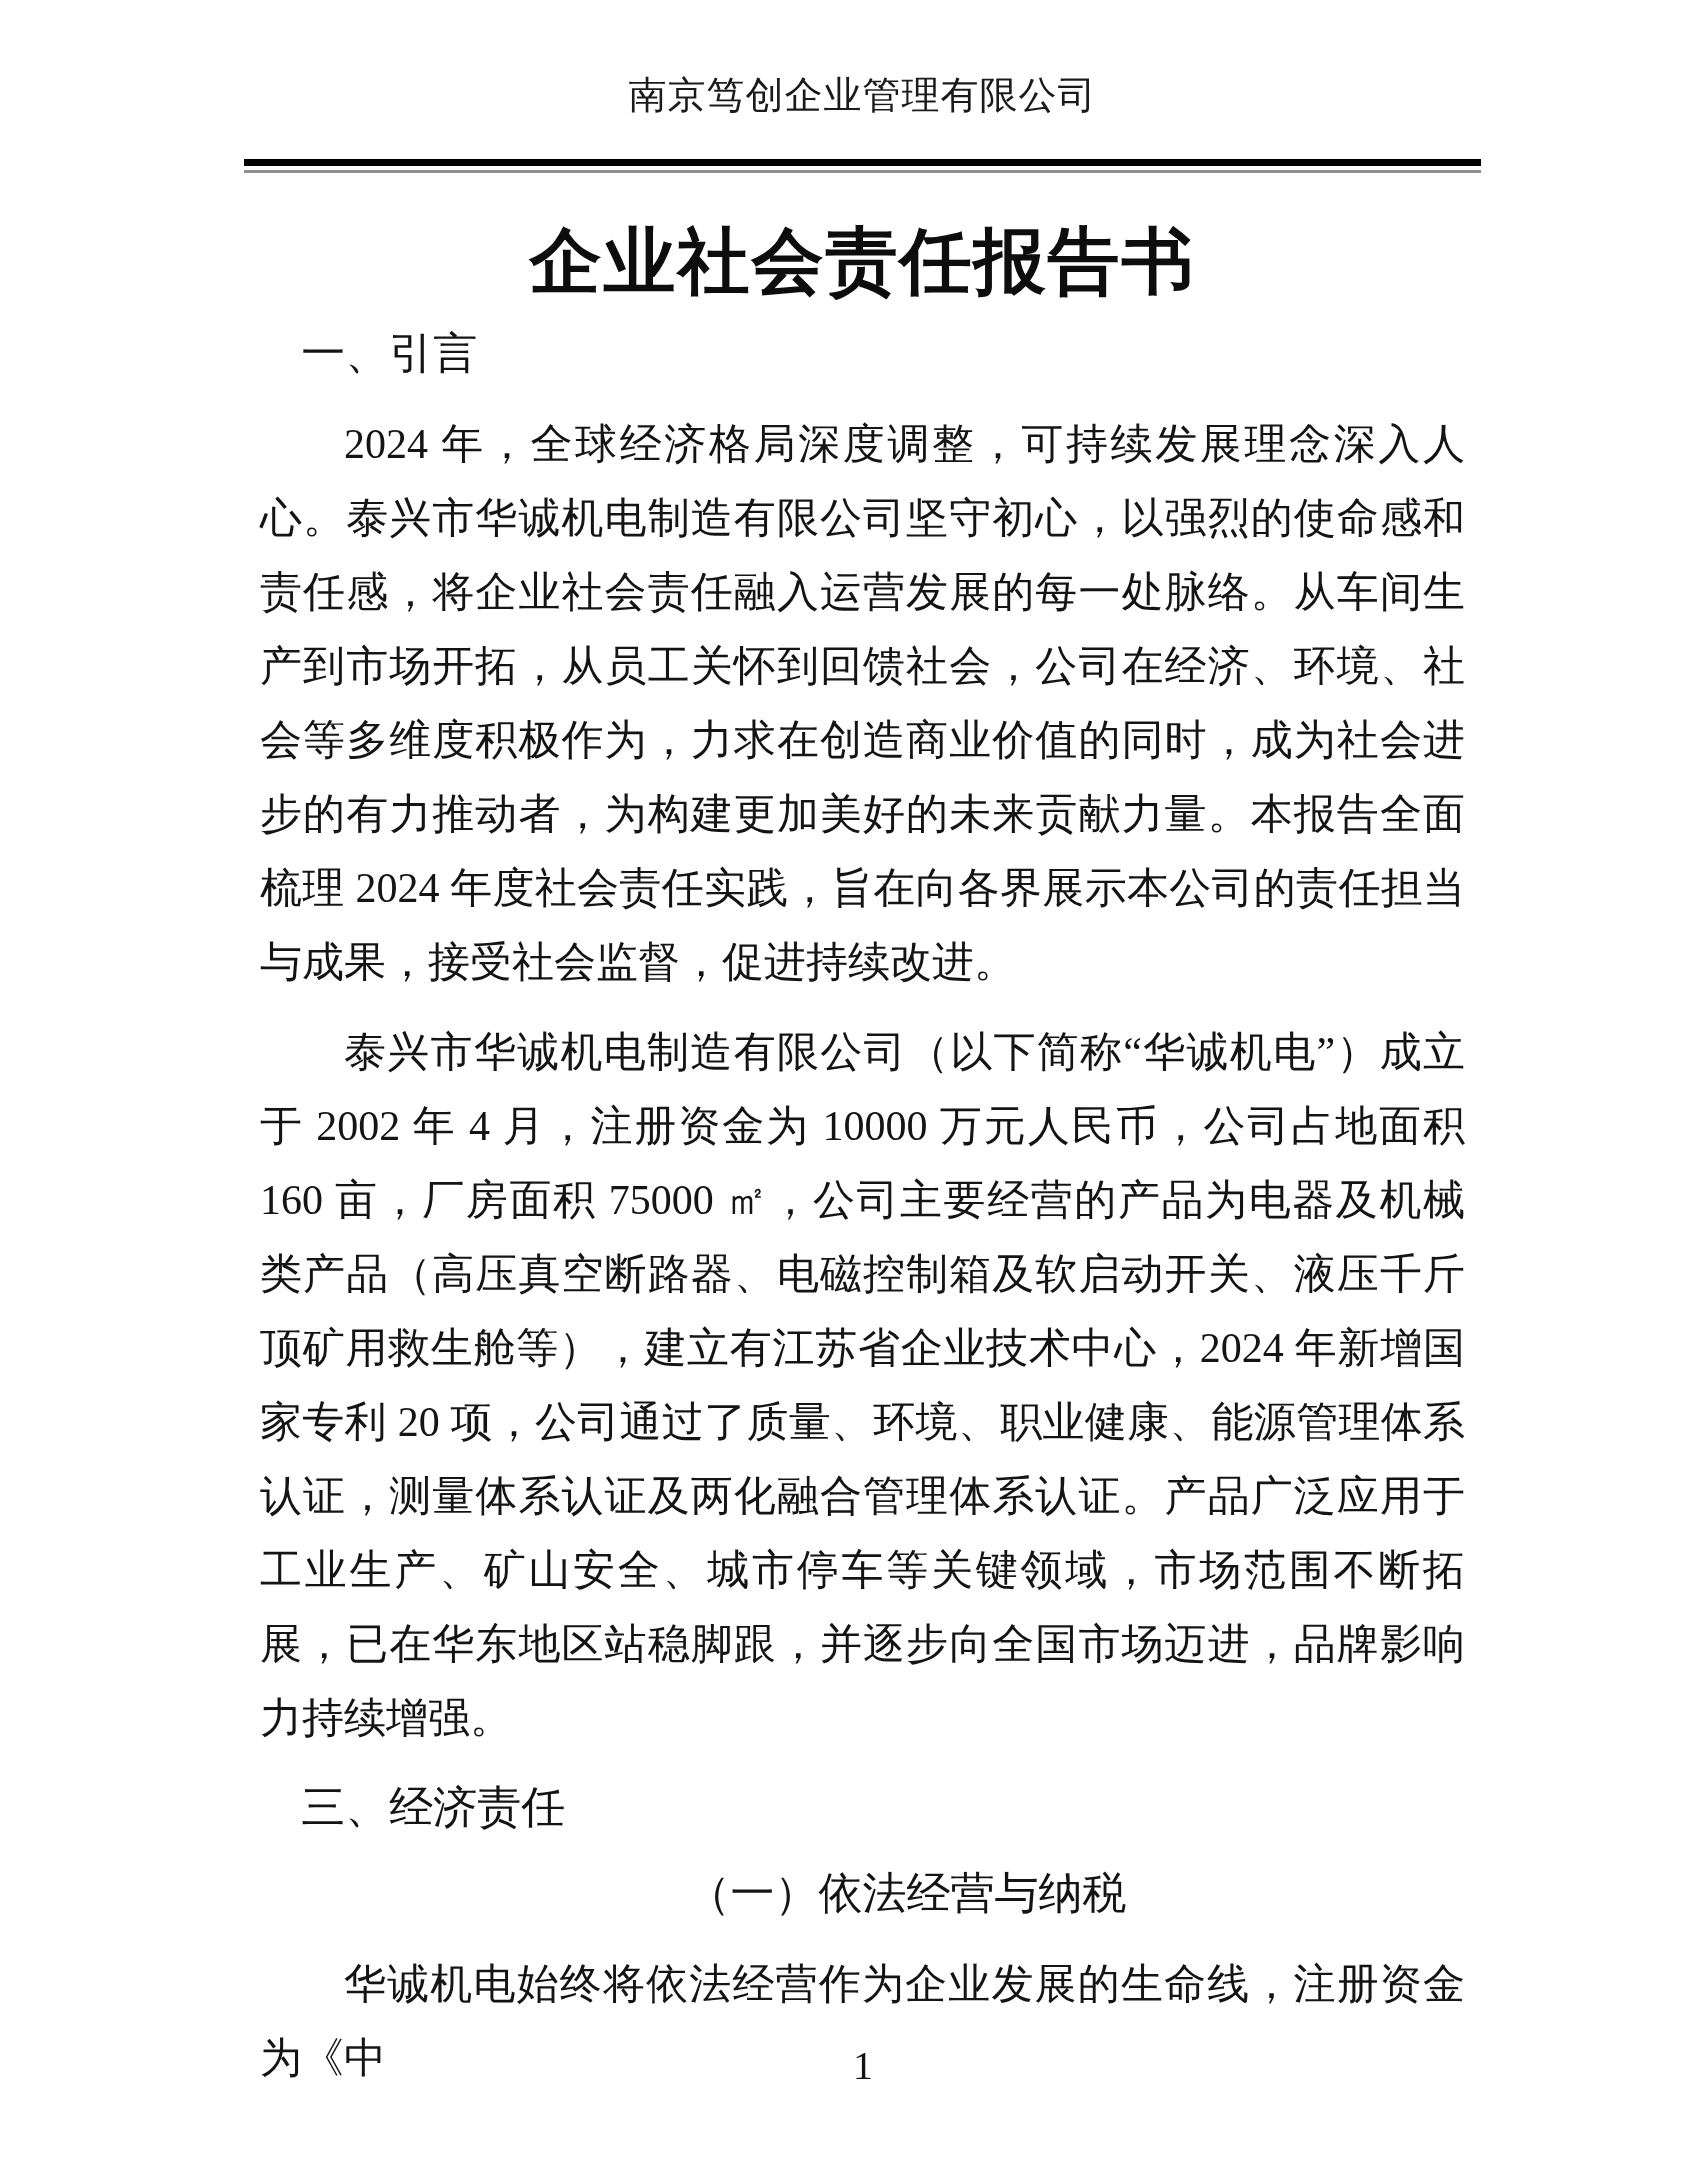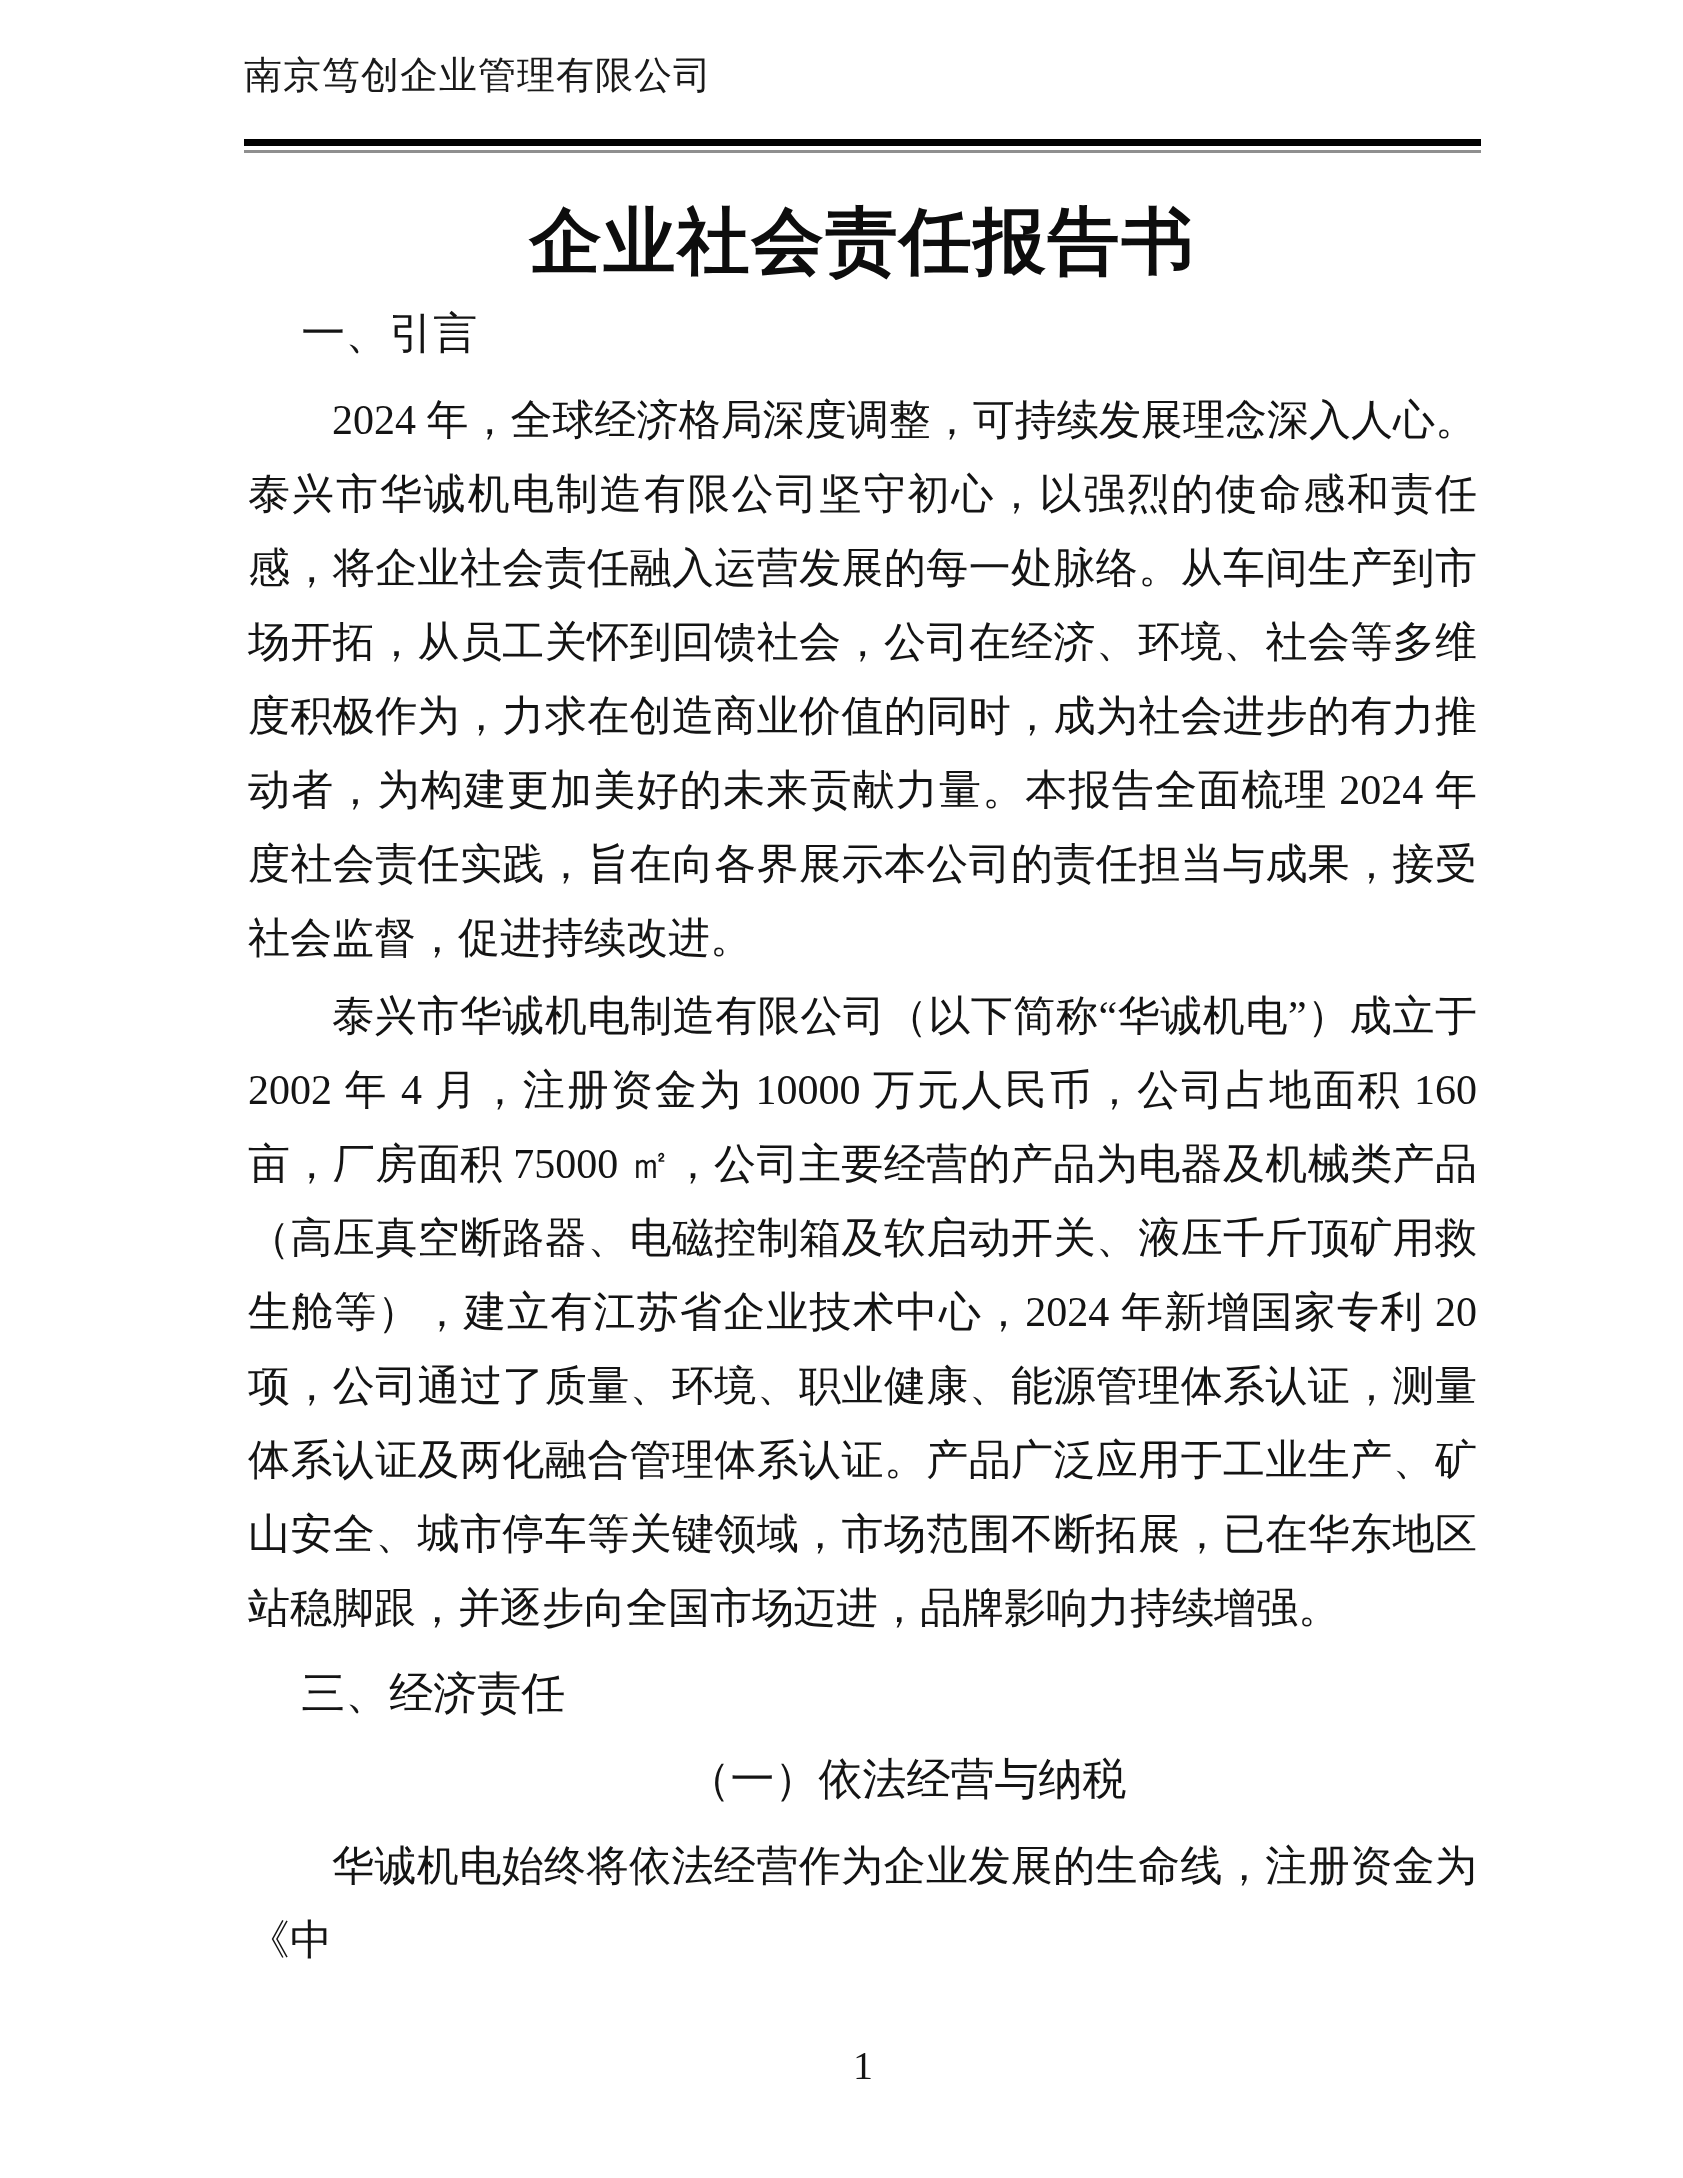--- a/index.html
+++ b/index.html
@@ -13,24 +13,24 @@
     height: 2178px;
     box-sizing: border-box;
     padding: 0 202px 0 244px;
     background: #ffffff;
     color: #141414;
     font-family: "Liberation Serif", "DejaVu Serif", serif;
     overflow: hidden;
   }
   .hdr-company {
     margin: 0;
-    padding-top: 51px;
+    padding-top: 71px;
     font-size: 38px;
     line-height: 48px;
-    text-align: left;
+    text-align: center;
     letter-spacing: 1px;
     color: #1a1a1a;
   }
   .hdr-rule { margin-top: 40px; }
   .rule-thick { height: 7px; background: #000000; }
   .rule-thin  { height: 3px; background: #8f8f8f; margin-top: 4px; }
   .doc-title {
     margin: 55px 0 20px 0;
     font-size: 72px;
     line-height: 69px;
@@ -52,21 +52,21 @@
     margin: 12px 0;
     font-size: 44px;
     line-height: 74px;
     font-weight: normal;
     text-indent: 2em;
     color: #141414;
     white-space: nowrap;
     text-align: center;
   }
   .body-para {
-    margin: 4px;
+    margin: 16px;
     font-size: 42px;
     line-height: 74px;
     text-align: justify;
     text-justify: inter-ideograph;
     text-indent: 2em;
     color: #141414;
   }
   .page-number {
     position: absolute;
     top: 2041px;

